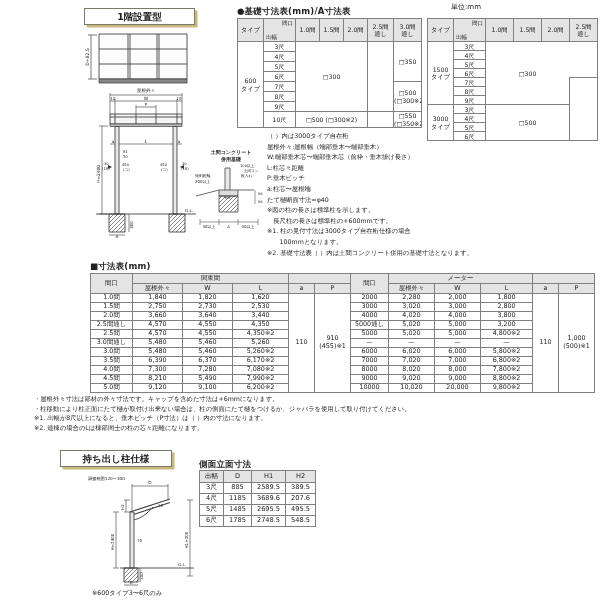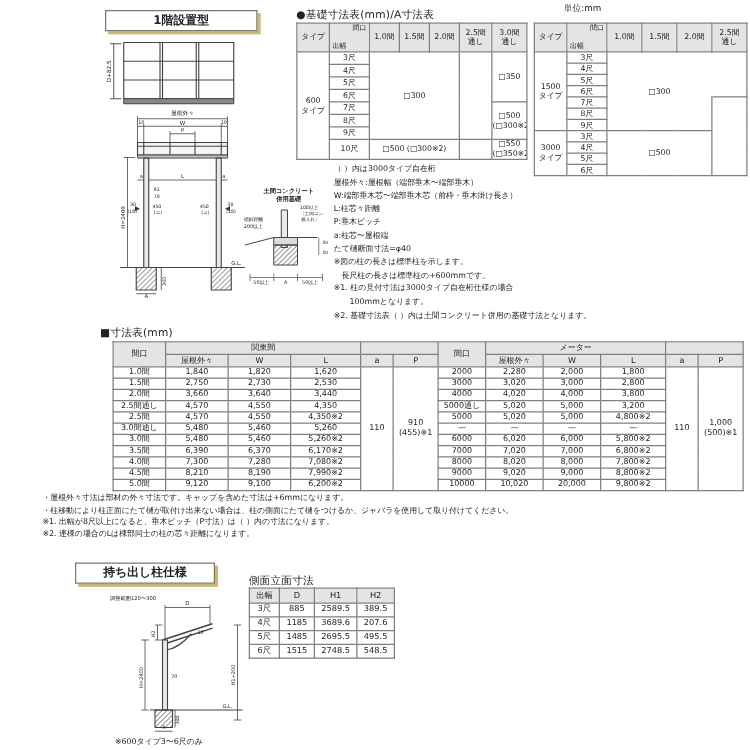--- a/index.html
+++ b/index.html
@@ -1,19 +1,19 @@
 <!DOCTYPE html>
 <html><head>
 <meta charset="utf-8">
 <style>
   *{margin:0;padding:0;box-sizing:border-box}
   html,body{width:600px;height:600px}
   body{position:relative;background:#fff;color:#222;font-family:"DejaVu Sans",sans-serif;overflow:hidden}
   .abs{position:absolute}
-  .title{font-size:8.5px;font-weight:normal;letter-spacing:.2px}
+  .title{font-size:8.5px;font-weight:bold;letter-spacing:.2px}
   .unit{font-size:7px}
   .badge{border:1px solid #7a7a6a;box-shadow:2.5px 2.5px 0 #c9b87a;background:#fff;text-align:center;
          font-size:9.5px;font-weight:bold;line-height:15px}
   table{border-collapse:collapse;table-layout:fixed;background:#fff}
   td,th{border:1px solid #808080;text-align:center;vertical-align:middle;font-weight:normal;
         font-size:6.2px;line-height:1.2;padding:0;white-space:pre-line;overflow:hidden}
   .hd td{background:#e4e4e4}
   #ftl tr,#ftr tr{height:10px}
   #ftr tr{height:9px}
   tr.h20{height:20px}
@@ -32,21 +32,21 @@
   .smallnote{font-size:6.3px}
   svg{overflow:visible}
   svg text{font-family:"DejaVu Sans",sans-serif;fill:#222}
   svg line,svg path,svg rect,svg polyline{vector-effect:non-scaling-stroke}
 </style>
 </head>
 <body>
 
 <div class="abs unit" style="left:451px;top:2px">単位:mm</div>
 
-<div class="abs badge" style="left:84px;top:8px;width:122px;height:17px">1階設置型</div>
+<div class="abs badge" style="left:84px;top:8px;width:111px;height:17px">1階設置型</div>
 
 <svg class="abs" style="left:84px;top:28px" width="110" height="62" viewBox="0 0 110 62">
   <g stroke="#555" stroke-width="0.8" fill="none">
     <line x1="7" y1="7" x2="7" y2="51"></line>
       <line x1="4" y1="7" x2="13" y2="7"></line>
       <line x1="4" y1="51" x2="13" y2="51"></line>
   </g>
   <text x="5" y="29" font-size="4.6" text-anchor="middle" transform="rotate(-90 5 29)">D+82.5</text>
   <g stroke="#444" stroke-width="0.9" fill="#fdfdfd">
     <rect x="15" y="6" width="88" height="45"></rect>
@@ -304,21 +304,21 @@
     <div>P:垂木ピッチ</div>
     <div>a:柱芯〜屋根端</div>
     <div>たて樋断面寸法=φ40</div>
     <div>※図の柱の長さは標準柱を示します。</div>
     <div>　長尺柱の長さは標準柱の+600mmです。</div>
     <div>※1. 柱の見付寸法は3000タイプ自在桁仕様の場合</div>
     <div>　　100mmとなります。</div>
     <div>※2. 基礎寸法表（ ）内は土間コンクリート併用の基礎寸法となります。</div>
   </div>
 
-<div class="abs title" style="left:80px;top:261px">■寸法表(mm)</div>
+<div class="abs title" style="left:90px;top:261px">■寸法表(mm)</div>
 
 <table id="mtable" class="abs" style="left:90px;top:273px;width:504px">
   <colgroup>
     <col style="width:42px">
       <col style="width:50px">
       <col style="width:50px">
       <col style="width:56px">
       <col style="width:26px">
       <col style="width:36px">
     <col style="width:38px">
@@ -443,21 +443,21 @@
         <td>7,280</td>
         <td>7,080※2</td>
         <td>8000</td>
         <td>8,020</td>
         <td>8,000</td>
         <td>7,800※2</td>
       </tr>
       <tr>
         <td>4.5間</td>
         <td>8,210</td>
-        <td>8,190</td>
+        <td>5,490</td>
         <td>7,990※2</td>
         <td>9000</td>
         <td>9,020</td>
         <td>9,000</td>
         <td>8,800※2</td>
       </tr>
       <tr>
         <td>5.0間</td>
         <td>9,120</td>
         <td>9,100</td>
@@ -554,18 +554,18 @@
         <td>207.6</td>
       </tr>
       <tr>
         <td>5尺</td>
         <td>1485</td>
         <td>2695.5</td>
         <td>495.5</td>
       </tr>
       <tr>
         <td>6尺</td>
-        <td>1515</td>
+        <td>1785</td>
         <td>2748.5</td>
         <td>548.5</td>
       </tr>
     </tbody>
 </table>
 
 </body></html>

